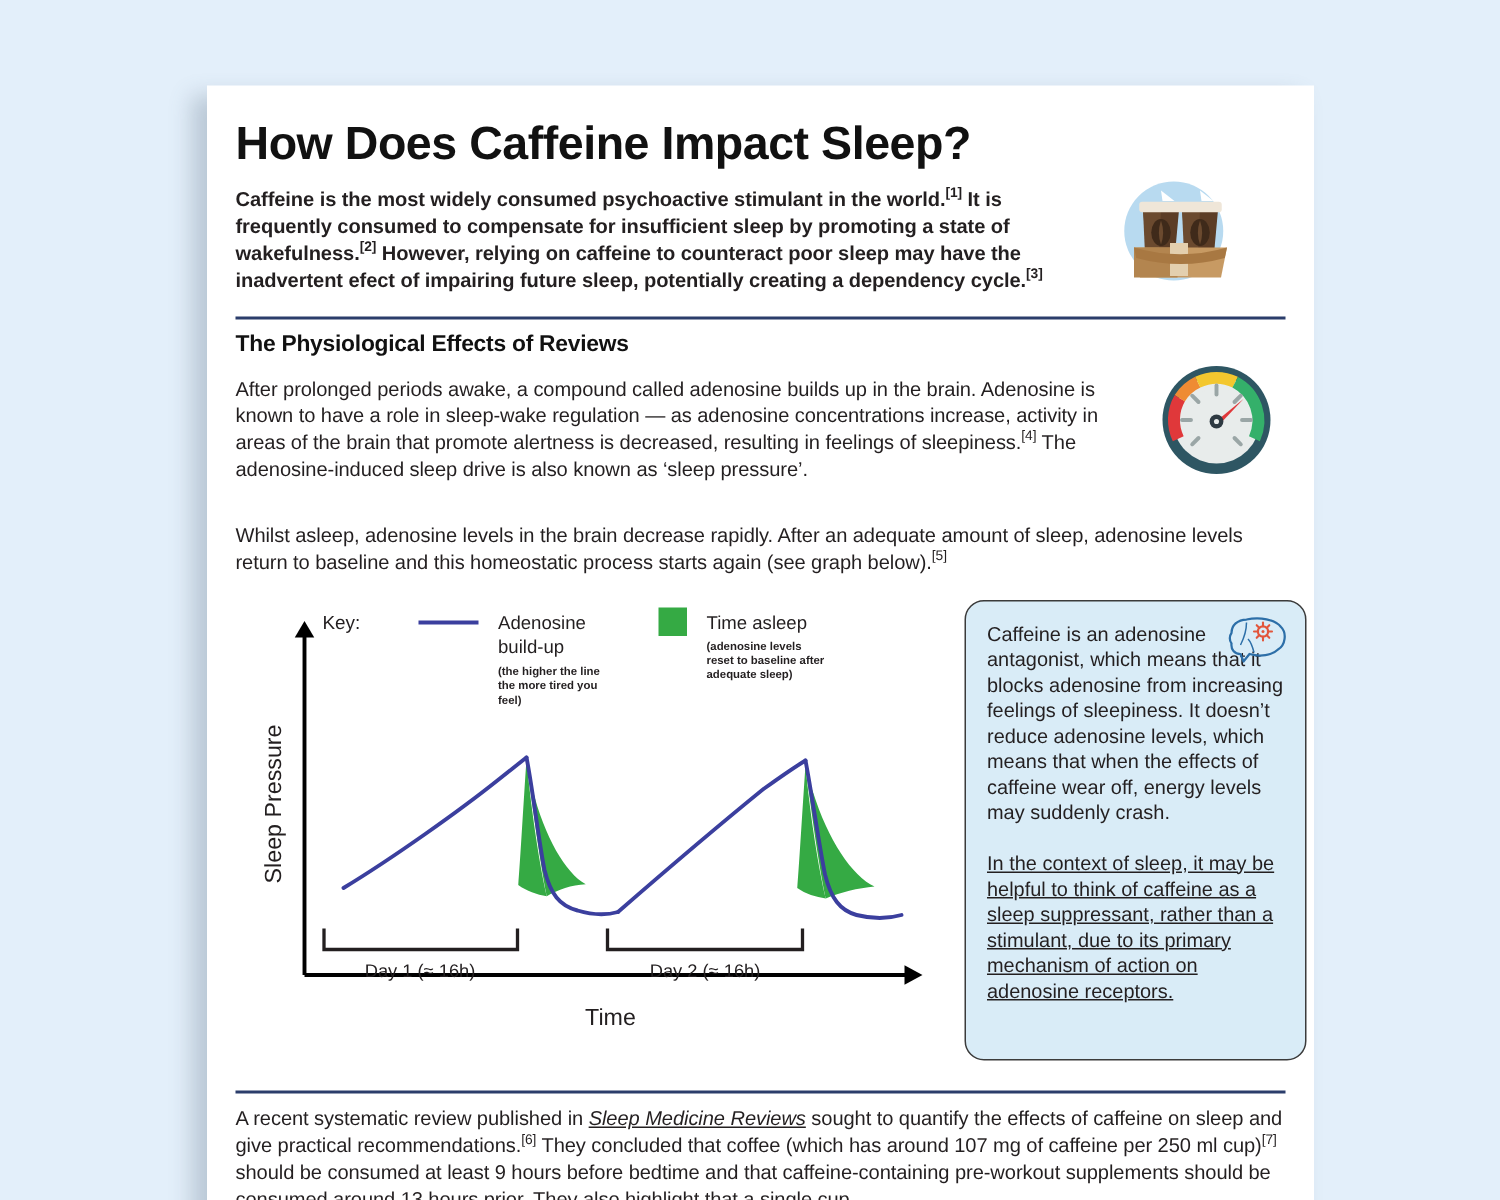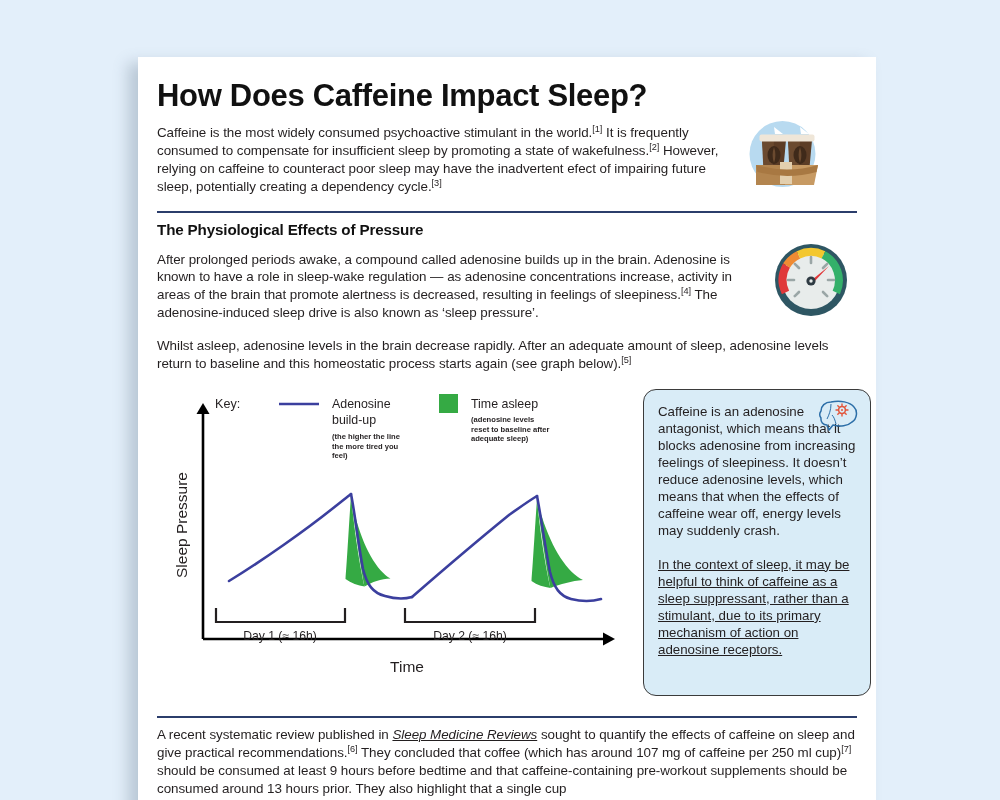--- a/index.html
+++ b/index.html
@@ -30,37 +30,37 @@
   }
   p.body {
     font-size: 13.4px;
     line-height: 1.335;
     color: #231f20;
     margin: 0;
     letter-spacing: -0.05px;
   }
   sup { font-size: 9.2px; vertical-align: super; line-height: 0; }
   .intro-wrap { display: flex; align-items: flex-start; }
-  .intro-text { width: 565px; }
+  .intro-text { width: 565px; font-weight: bold; }
 
   hr.rule {
     border: 0;
     border-top: 2.6px solid #2b3d6b;
     margin: 13px 0 8px 0;
   }
   h2.section {
     font-size: 15.2px;
     font-weight: bold;
     color: #111111;
     margin: 0 0 6px 0;
     letter-spacing: -0.15px;
   }
   .sec2-wrap { display: flex; align-items: flex-end; }
   .sec2-text { width: 608px; }
-  .para-gap { margin-top: 15px; }
+  .para-gap { margin-top: 26px; }
 
   
   .coffee-badge {
     width: 105px; height: 88px; margin-left: 8px; margin-top: -14px;
     flex: 0 0 auto;
   }
   .gauge-badge {
     width: 84px; height: 84px; margin-left: 4px; margin-top: -6px;
     flex: 0 0 auto;
   }
@@ -132,21 +132,21 @@
 
         <path d="M26 55 h62 l-4 20 h-54 z" fill="#c79a63"></path>
         <path d="M26 55 h30 l-1 20 h-29 z" fill="#b3854f"></path>
         <rect x="50" y="52" width="12" height="22" fill="#e3cfae"></rect>
         <path d="M26 55 q31 9 62 0 l-1.5 7 q-29 8 -59 0 z" fill="#a87842"></path>
       </svg>
     </div>
 
     <hr class="rule">
 
-    <h2 class="section">The Physiological Effects of Pressure</h2>
+    <h2 class="section">The Physiological Effects of Reviews</h2>
 
     <div class="sec2-wrap">
       <div class="sec2-text">
         <p class="body">
           <span>After prolonged periods awake, a compound called adenosine builds up in the brain. Adenosine is known to have a role in sleep-wake regulation — as adenosine concentrations increase, activity in areas of the brain that promote alertness is decreased, resulting in feelings of sleepiness.</span><sup>[4]</sup><span> The adenosine-induced sleep drive is also known as ‘sleep pressure’.</span>
         </p>
       </div>
 
       <svg class="gauge-badge" viewBox="0 0 84 84">
         <circle cx="42" cy="42" r="36" fill="#2e5663"></circle>

